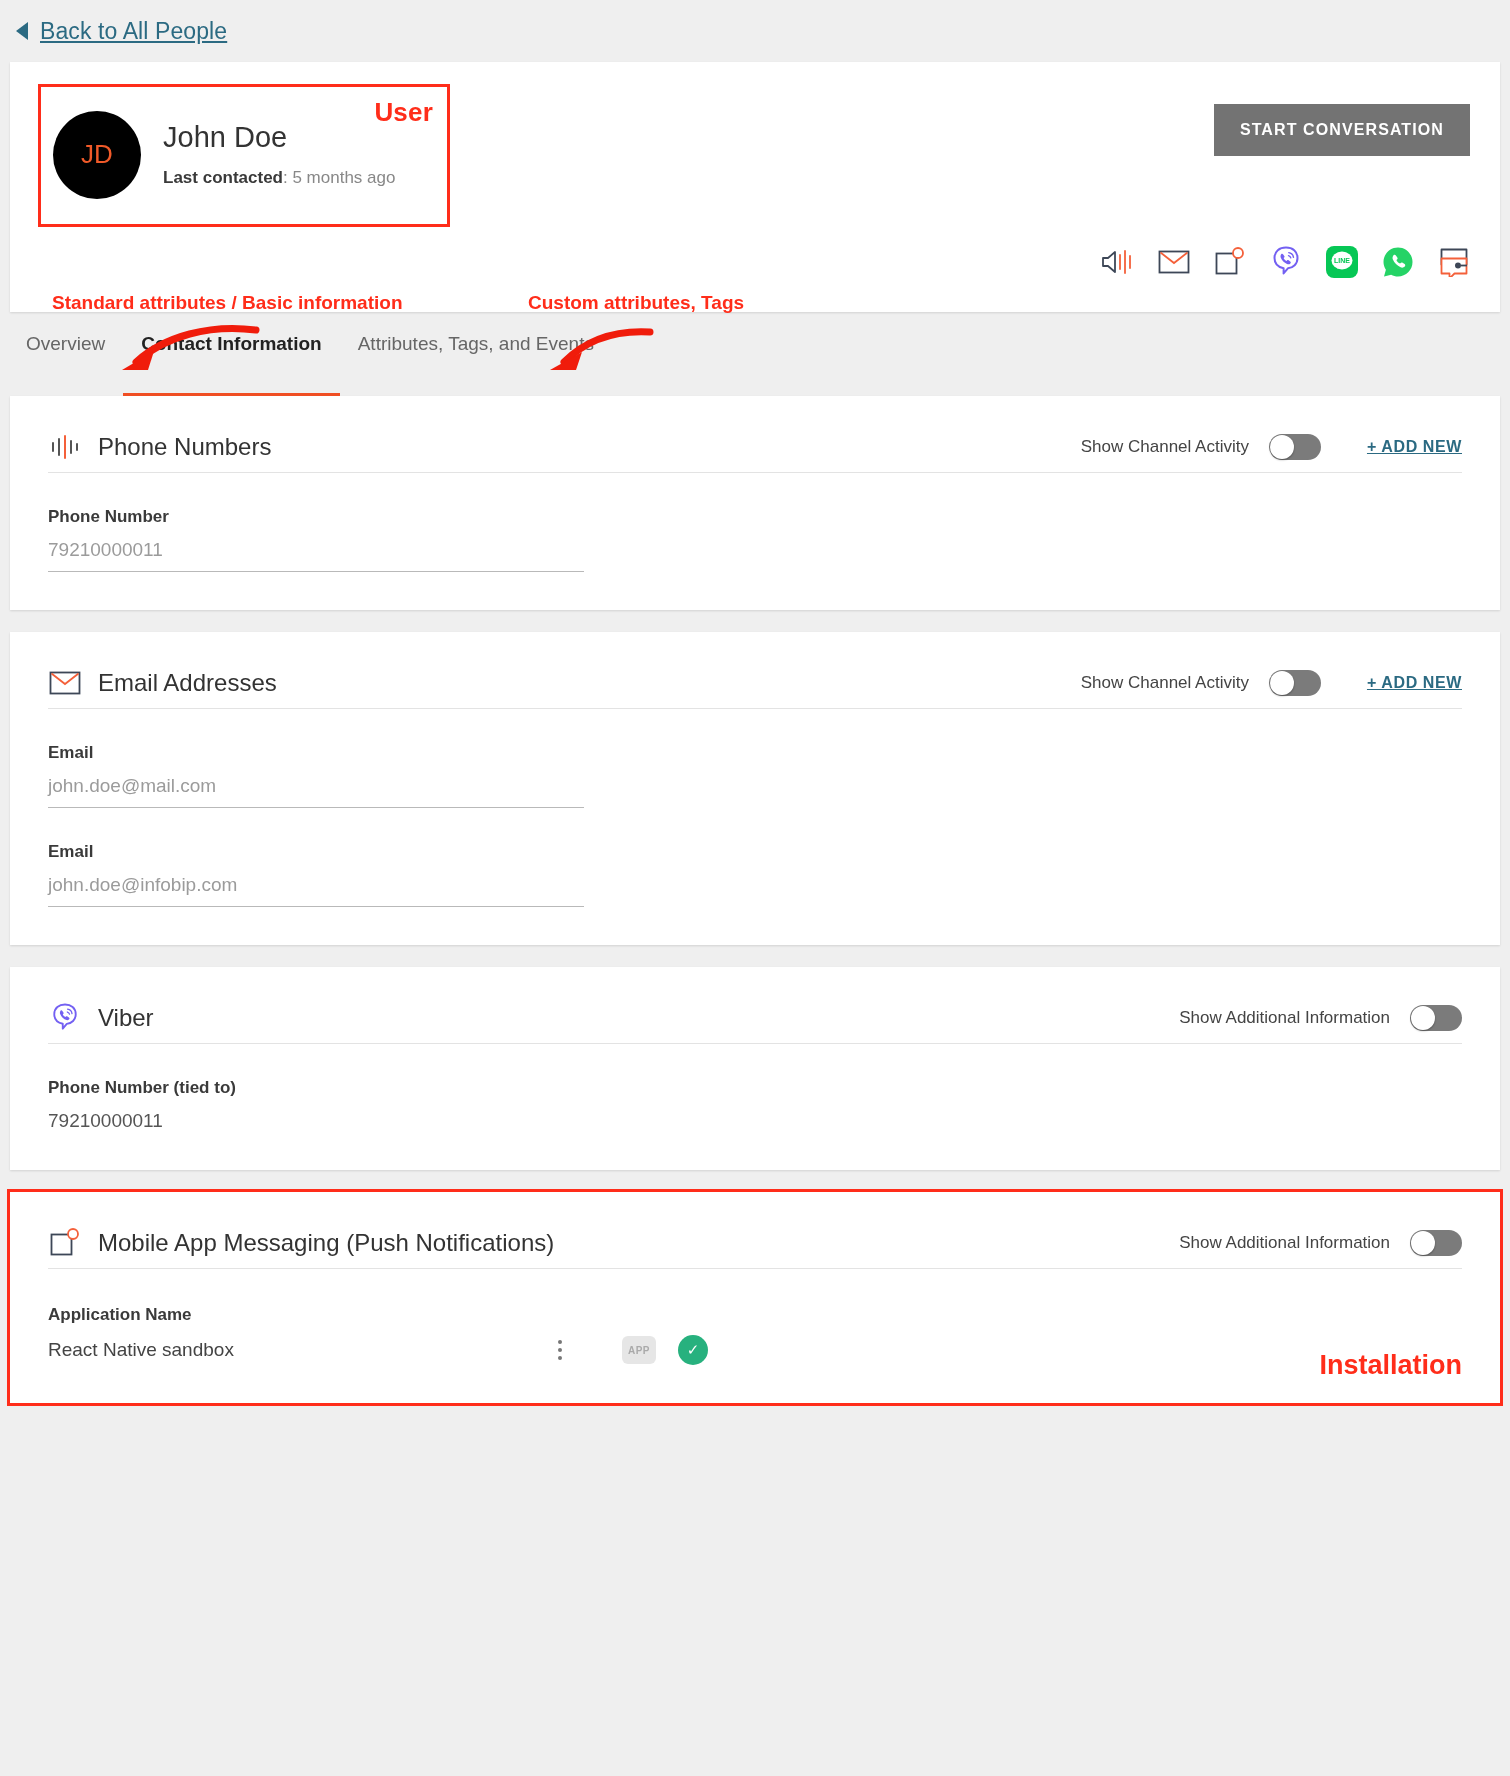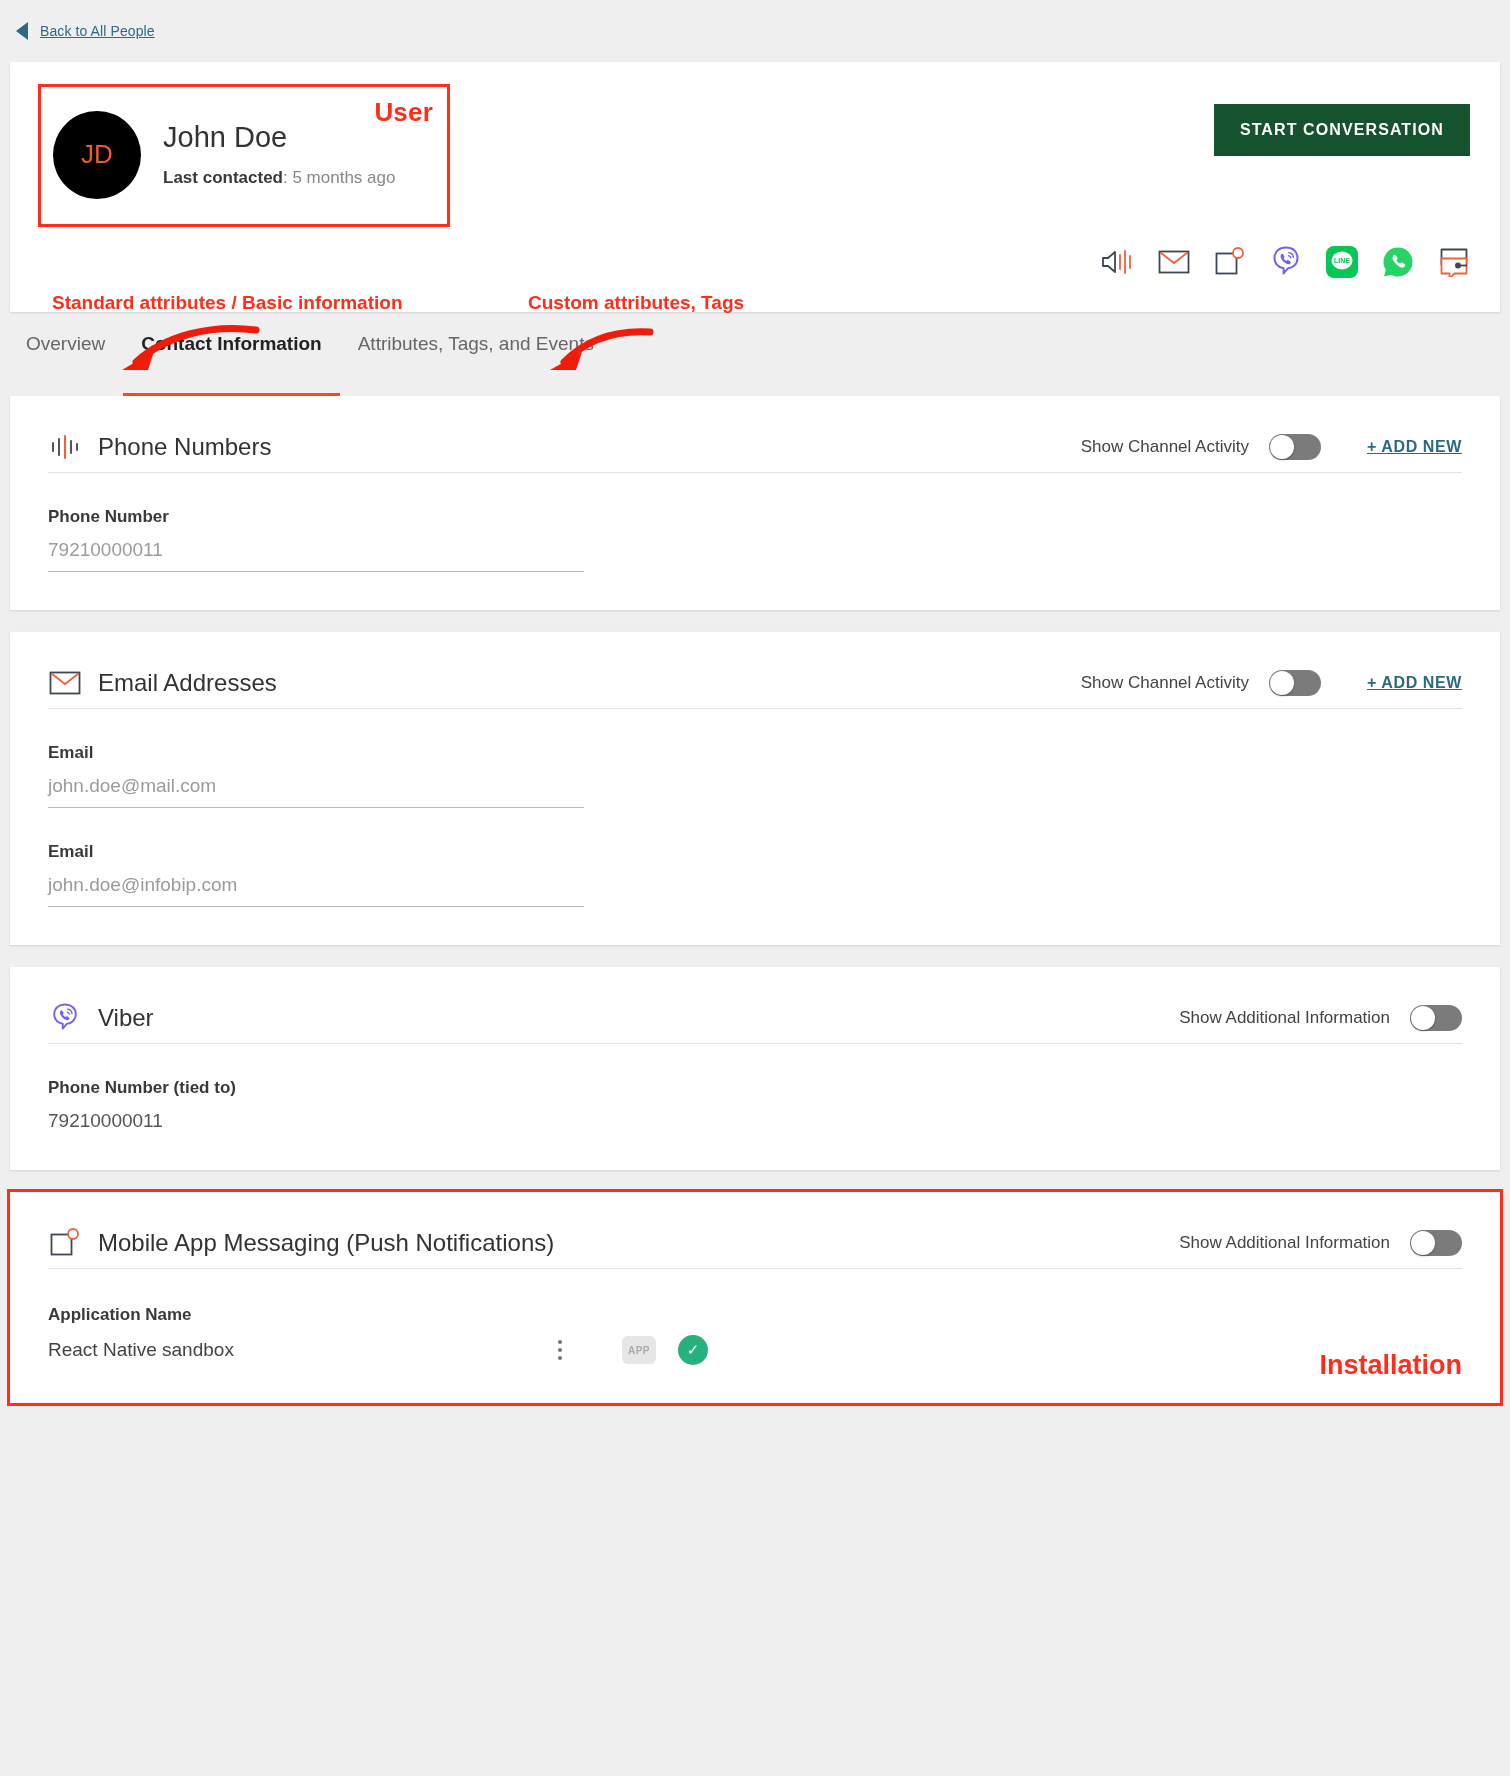--- a/index.html
+++ b/index.html
@@ -14,21 +14,21 @@
   }
   .page { position: relative; width: 1510px; }
 
   
   .backbar { height: 62px; display:flex; align-items:center; padding-left: 16px; }
   .back-arrow {
     width:0;height:0;border-top:9px solid transparent;border-bottom:9px solid transparent;
     border-right:12px solid #2b6a82; margin-right:12px;
   }
   .back-link {
-    font-size:14px; color:#2b6a82; text-decoration:underline; font-weight:500; letter-spacing:.1px;
+    font-size:23px; color:#2b6a82; text-decoration:underline; font-weight:500; letter-spacing:.1px;
     cursor:pointer;
   }
 
   
   .card { background:#fff; margin:0 10px; box-shadow: 0 1px 2px rgba(0,0,0,.12); }
   .card + .card { margin-top: 22px; }
 
   
   .hdr-card { position:relative; height: 250px; padding: 0; }
   .hdr-inner { display:flex; align-items:flex-start; padding: 22px 30px 0 28px; }
@@ -44,21 +44,21 @@
   .person-meta { margin-left:22px; }
   .person-name { font-size:29px; font-weight:400; color:#333; line-height:1.15; }
   .person-last { font-size:17px; color:#888; margin-top:14px; }
   .person-last b { color:#3a3a3a; font-weight:700; }
   .user-annot {
     position:absolute; top:10px; right:14px;
     color:#ff2d1a; font-size:26px; font-weight:bold; letter-spacing:.2px;
   }
   .start-btn {
     position:absolute; right:30px; top:42px;
-    background:#14532d; color:#fff; border:none;
+    background:#737373; color:#fff; border:none;
     font-family:"Liberation Sans",sans-serif;
     font-size:16px; font-weight:bold; letter-spacing:1.1px;
     padding:17px 26px; cursor:pointer;
   }
 
   
   .chan-row {
     position:absolute; right:28px; top:182px;
     display:flex; align-items:center; gap:20px;
   }

